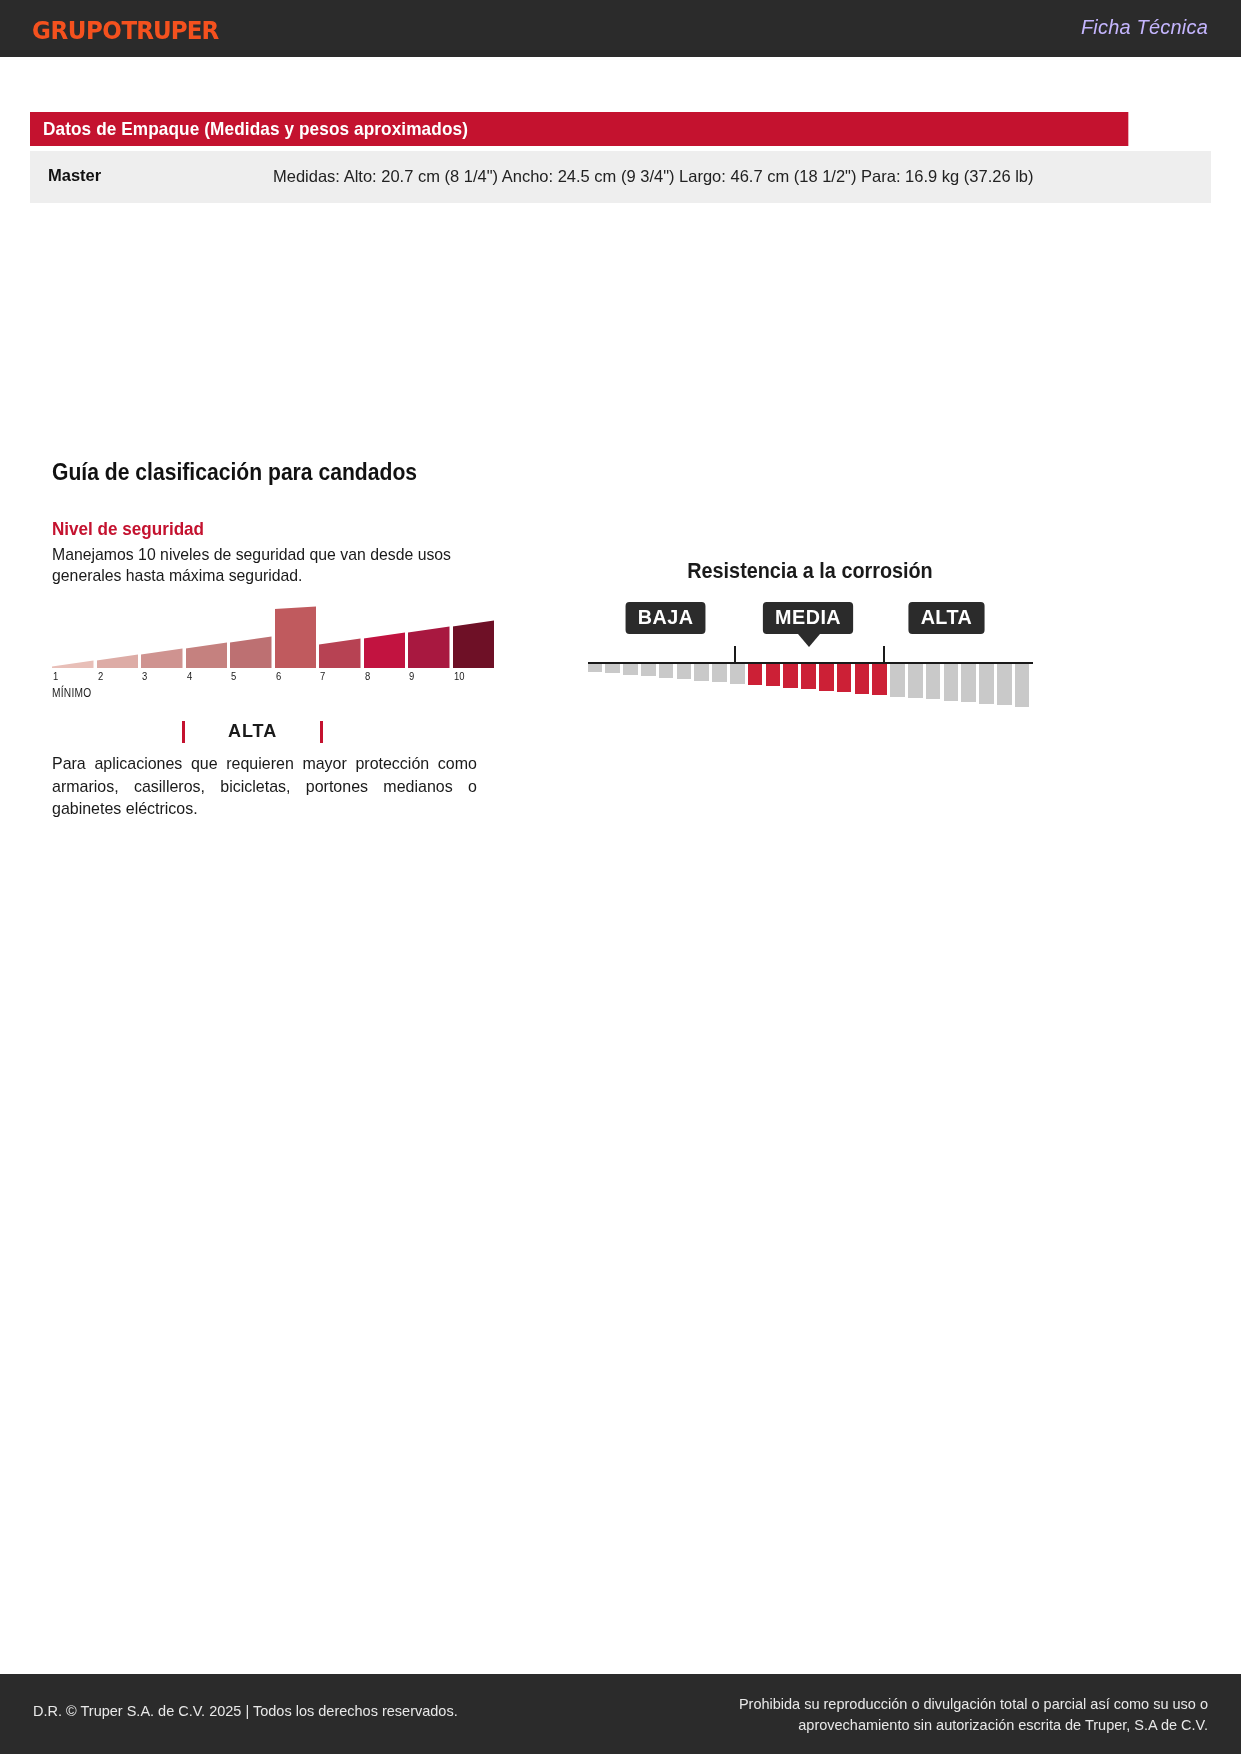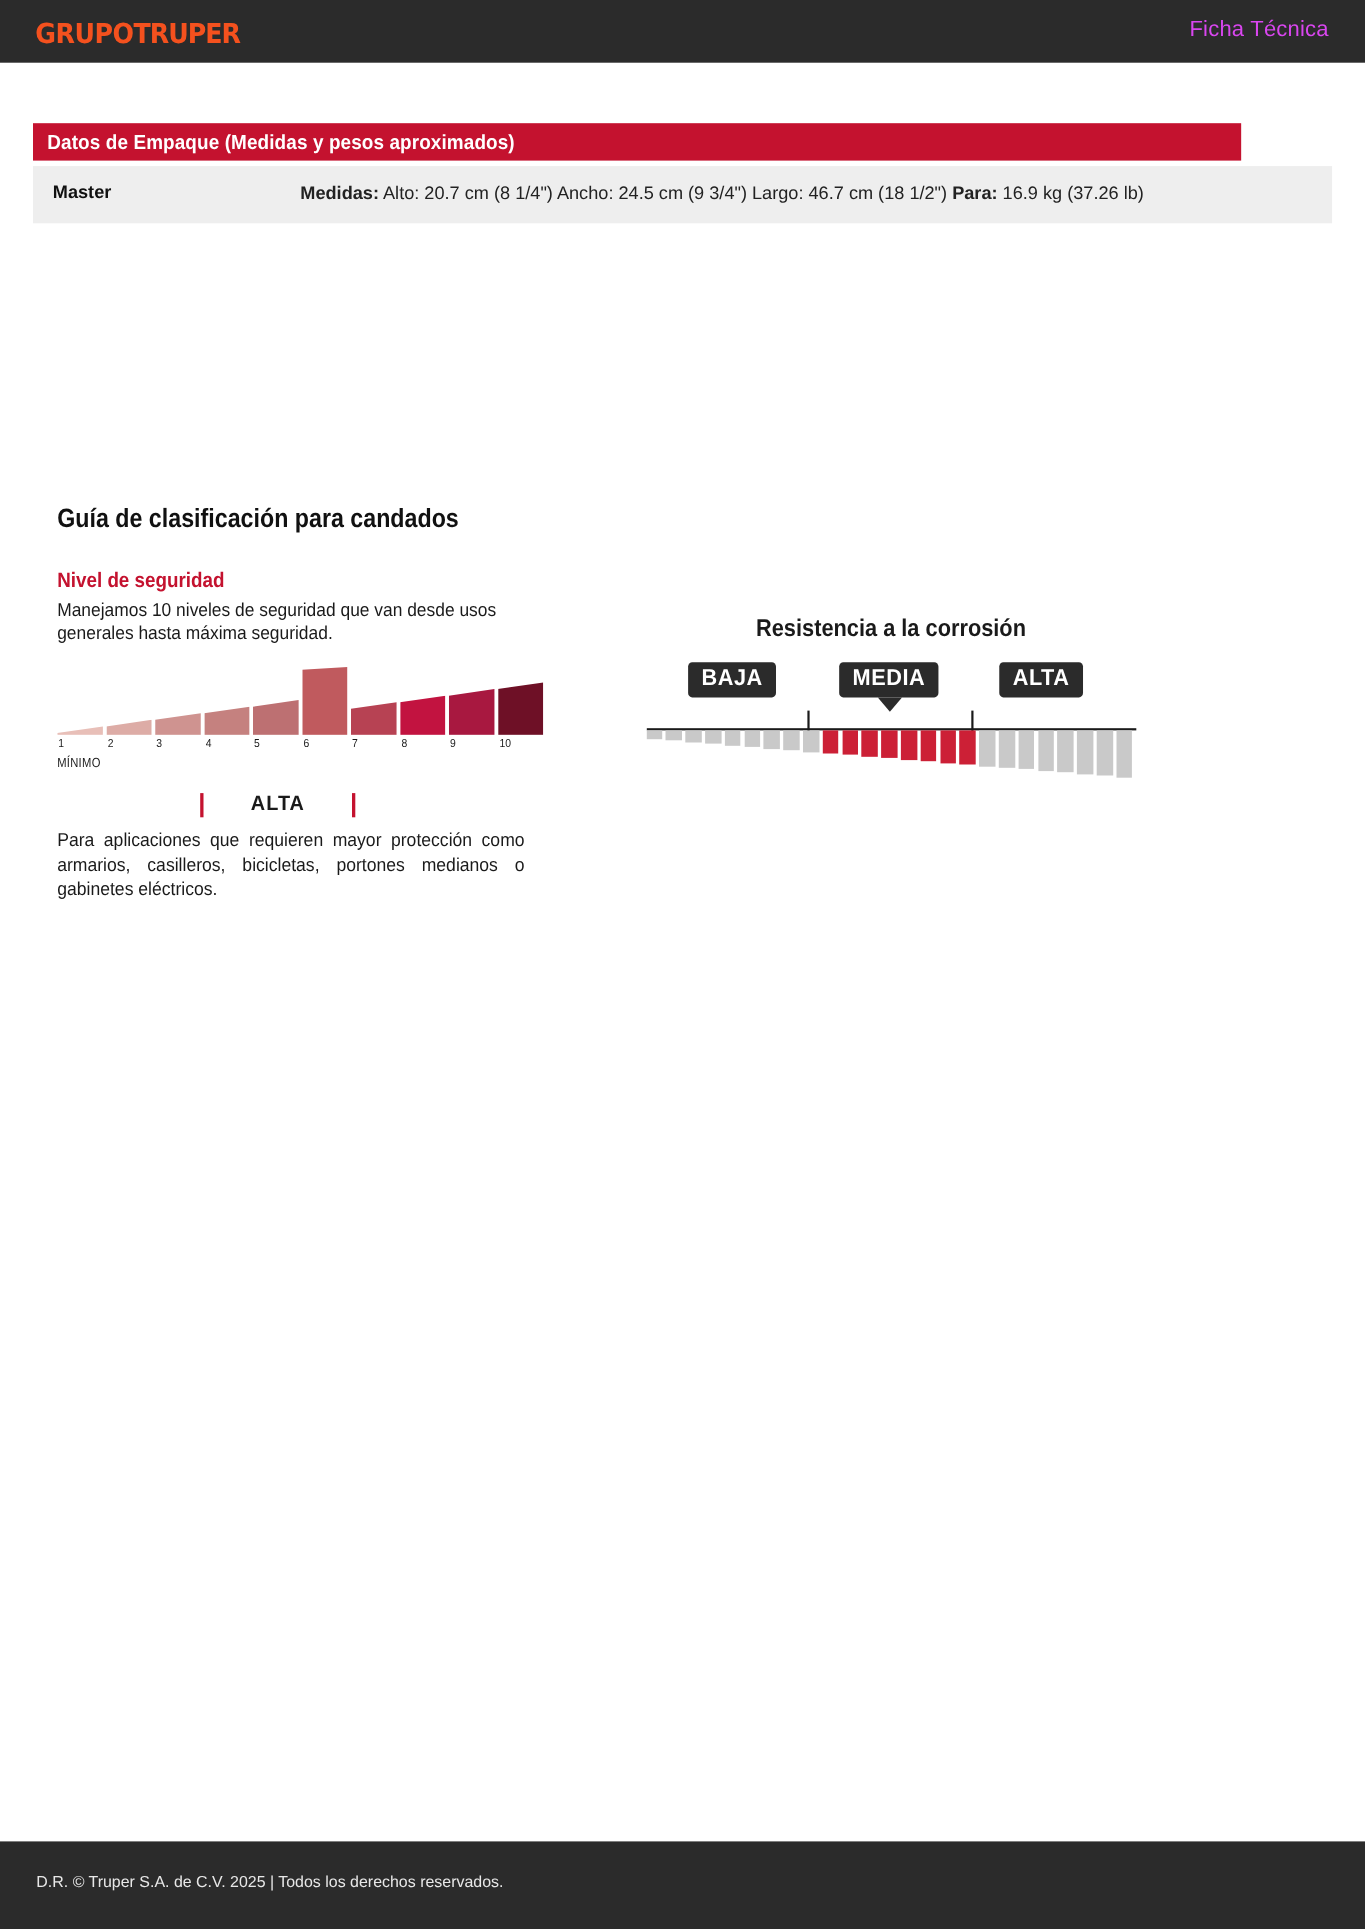--- a/index.html
+++ b/index.html
@@ -34,24 +34,25 @@
     color: #f4511e;
     transform: scaleX(0.92);
     transform-origin: left center;
     white-space: nowrap;
   }
   .brand .b2 { letter-spacing: -1px; }
   .topbar-title {
     position: absolute;
     right: 33px; top: 16px;
     font-size: 20px;
-    color: #d946ef;
+    color: #c4b5fd;
     font-weight: 400;
     letter-spacing: 0.2px;
     white-space: nowrap;
+    font-style: italic;
   }
 
   
   .sheet {
     position: absolute;
     left: 0; top: 57px;
     width: 1241px;
   }
   .section { margin: 0; }
   .sec-head {
@@ -84,21 +85,21 @@
     font-size: 16.5px;
     color: #111;
     padding-top: 1px;
   }
   .row .rvalue {
     flex: 1 1 auto;
     font-size: 16.5px;
     line-height: 1.45;
     color: #222;
   }
-  .row .rvalue b { font-weight: 700; margin-top: 20px; }
+  .row .rvalue b { font-weight: 400; margin-top: 20px; }
   .plain-body {
     padding: 14px 18px;
     font-size: 16.5px;
     line-height: 1.4;
   }
   .plain-body.bold { font-weight: 700; font-size: 17px; }
 
   .gap-sm { height: 55px; }
   .gap-md { height: 66px; }
   .gap-lg { height: 68px; }
@@ -417,13 +418,17 @@
             <div class="cbar" style="left: 409.4px; width: 14.8px; height: 41.35px; background: rgb(201, 201, 201);"></div>
             <div class="cbar" style="left: 427.2px; width: 14.8px; height: 42.8px; background: rgb(201, 201, 201);"></div>
           </div>
       </div>
     </div>
   </div>
 </div>
 
 <div class="footer">
   <div class="footer-left">D.R. © Truper S.A. de C.V. 2025 | Todos los derechos reservados.</div>
+  <div class="footer-right">
+    <div>Prohibida su reproducción o divulgación total o parcial así como su uso o</div>
+    <div>aprovechamiento sin autorización escrita de Truper, S.A de C.V.</div>
+  </div>
 </div>
 
 </body></html>

